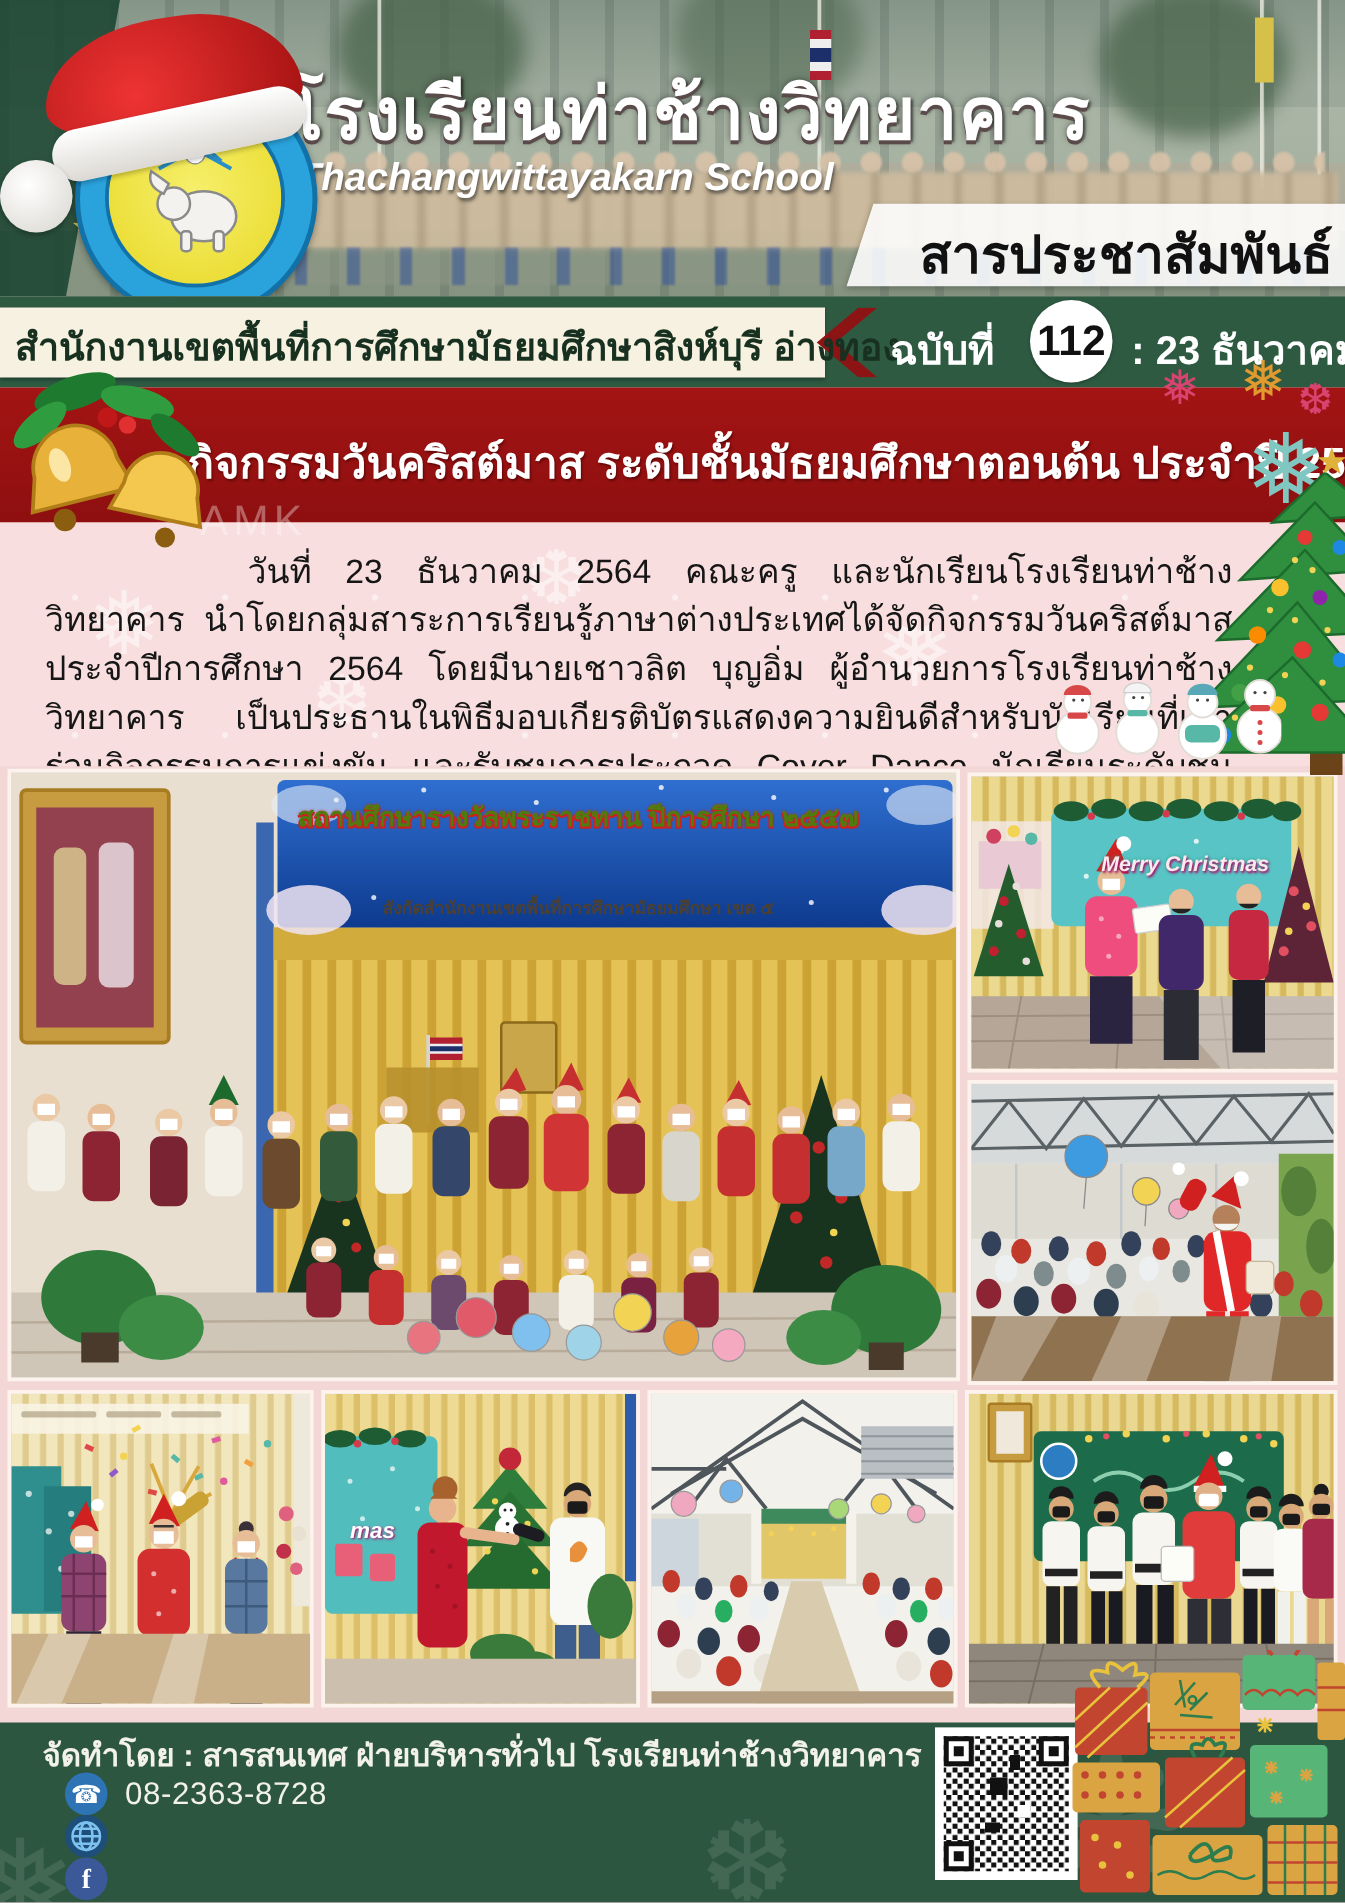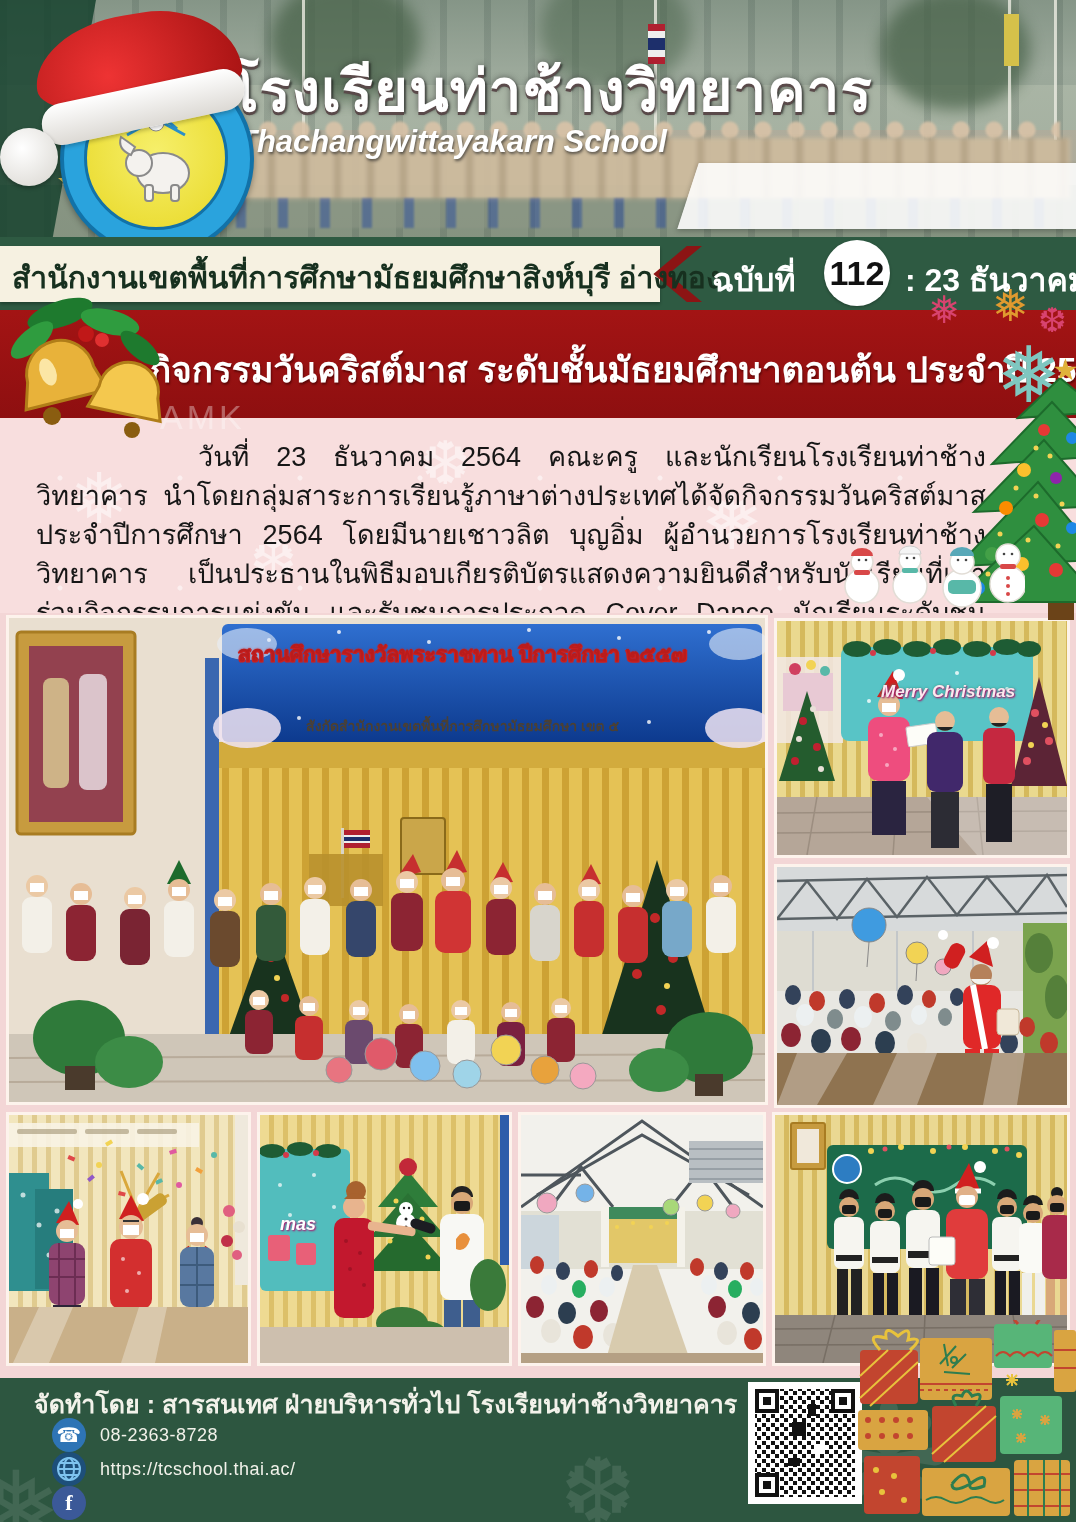--- a/index.html
+++ b/index.html
@@ -74,39 +74,39 @@
     #f8dede;background-size:120px 110px;}
   .intro-flake{position:absolute;color:rgba(255,255,255,.5);}
   .paragraph{left:36px;top:20px;width:950px;color:#161616;font-size:27px;line-height:39px;
     text-indent:162px;text-align:justify;}
 
   
   .gallery{left:0;top:613px;width:1076px;height:765px;background:#f3d6d6;}
   .photo{position:absolute;border:3px solid #fdf3ec;box-sizing:border-box;overflow:hidden;background:#ddd;}
   .photo svg{display:block;width:100%;height:100%;}
   .ov{position:absolute;white-space:nowrap;font-weight:bold;text-align:right;}
-  .ov-l1{left:23%;top:4%;width:74%;text-align:center;font-size:21px;color:#b91c1c;
+  .ov-l1{left:23%;top:4%;width:74%;text-align:center;font-size:21px;color:#4d7c0f;
     text-shadow:0 0 2px #c22,1px 1px 0 #c22,-1px 1px 0 #c22;}
   .ov-l2{left:25%;top:12.5%;width:70%;text-align:center;font-size:18px;color:#f2699c;
     text-shadow:0 0 2px #fff,1px 1px 0 #fff;}
   .ov-l3{left:28%;top:20%;width:64%;text-align:center;font-size:14px;color:#4c4032;}
   .ov-mc{left:28%;top:26%;width:62%;text-align:center;font-size:17px;font-style:italic;color:#fde8ee;
     text-shadow:1px 1px 2px #b06,0 0 3px #2a8;}
   .ov-mas{left:8%;top:40%;font-size:18px;font-style:italic;color:#fff;text-shadow:1px 1px 2px #b06;}
 
   
   .footer{left:0;top:1378px;width:1076px;height:144px;background:#2d5640;color:#f2f2ea;}
   .footer-flake{position:absolute;color:rgba(255,255,255,.10);}
   .credit{left:34px;top:6px;font-size:25px;font-weight:bold;}
   .frow{position:absolute;display:flex;align-items:center;gap:14px;}
   .ficon{width:34px;height:34px;border-radius:50%;display:flex;align-items:center;justify-content:center;flex:0 0 auto;}
   .ficon-phone{background:#2e74b5;color:#fff;font-size:20px;}
   .ficon-globe{background:#1d4f7a;}
   .ficon-fb{background:#3b5998;color:#fff;font-weight:bold;font-size:22px;font-family:"Liberation Serif","DejaVu Serif",serif;}
-  .ftext{font-size:18px;letter-spacing:.5px;}
+  .ftext{font-size:25px;letter-spacing:.5px;}
   .qr{left:748px;top:4px;width:114px;height:122px;background:#fff;padding:0;}
 </style>
 </head>
 <body>
 
 <div class="page">
 
   <div class="abs header">
     <div class="abs hdr-tree" style="left:270px;top:-20px"></div>
     <div class="abs hdr-tree" style="left:880px;top:-10px"></div>
@@ -118,20 +118,21 @@
     <div class="abs flag-th"></div>
     <div class="abs flag-y"></div>
     <div class="abs hdr-people-heads"></div>
     <div class="abs hdr-people-body"></div>
     <div class="abs hdr-chairs"></div>
     <div class="abs hdr-wedge"></div>
 
     <div class="abs hdr-title">โรงเรียนท่าช้างวิทยาคาร</div>
     <div class="abs hdr-sub">Thachangwittayakarn School</div>
     <div class="abs hdr-band"></div>
+    <div class="abs hdr-band-label">สารประชาสัมพันธ์</div>
 
     <div class="abs logo-chevron"></div>
     <div class="abs logo-ring"></div>
     <div class="abs logo-inner">
       <svg viewBox="0 0 138 138">
         <g stroke="#2a8fc7" stroke-width="3" fill="none">
           <path d="M40 46 L69 30 L98 46"></path>
             <path d="M48 40 L69 22 L90 40"></path>
         </g>
         <circle cx="69" cy="34" r="8" fill="#fff" stroke="#888"></circle>
@@ -1083,21 +1084,20 @@
         <svg width="30" height="30" viewBox="0 0 30 30">
             <g stroke="#7ec3ef" stroke-width="2" fill="none">
           <circle cx="15" cy="15" r="11"></circle>
               <ellipse cx="15" cy="15" rx="5" ry="11"></ellipse>
           <line x1="4" y1="15" x2="26" y2="15"></line>
               <line x1="6" y1="9" x2="24" y2="9"></line>
               <line x1="6" y1="21" x2="24" y2="21"></line>
             </g>
           </svg>
       </div>
-      <div class="ftext">https://tcschool.thai.ac/</div>
     </div>
     <div class="frow" style="left:52px;top:108px">
       <div class="ficon ficon-fb">f</div>
     </div>
 
     <div class="abs qr">
       <svg viewBox="0 0 114 122" width="114" height="122">
         <defs>
             <pattern id="qrp" width="9" height="9" patternUnits="userSpaceOnUse">
           <rect width="9" height="9" fill="#fff"></rect>

